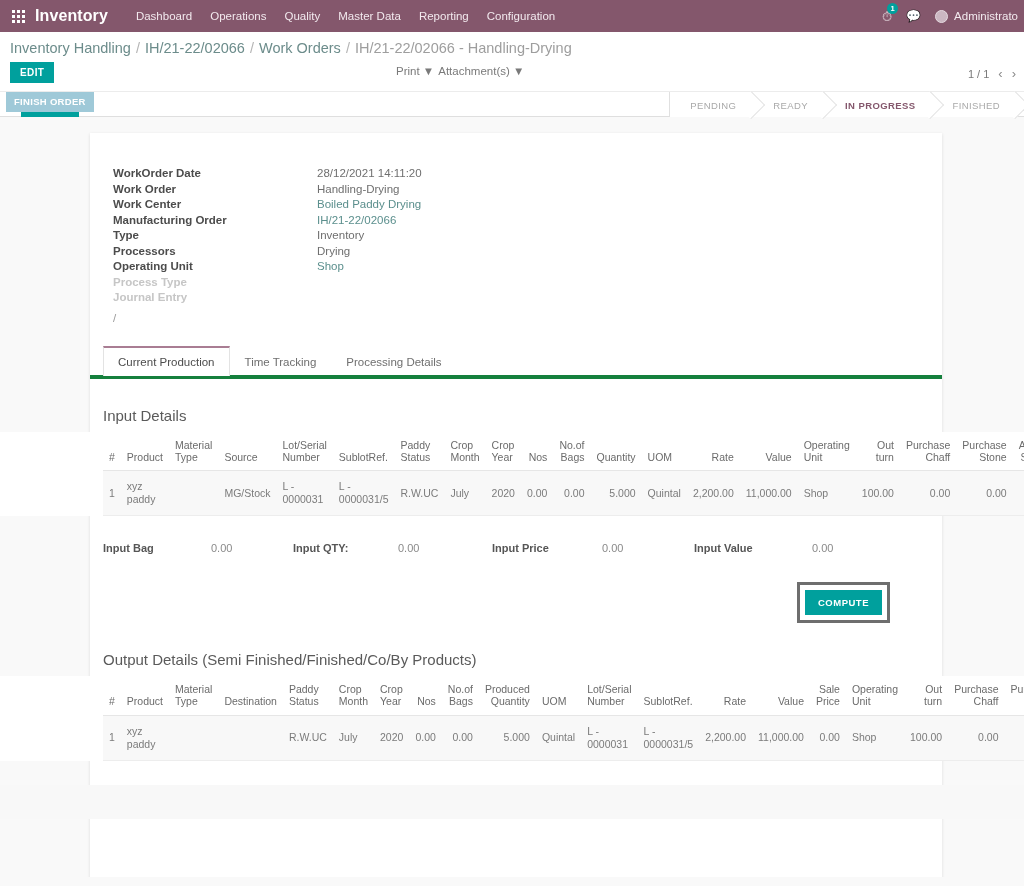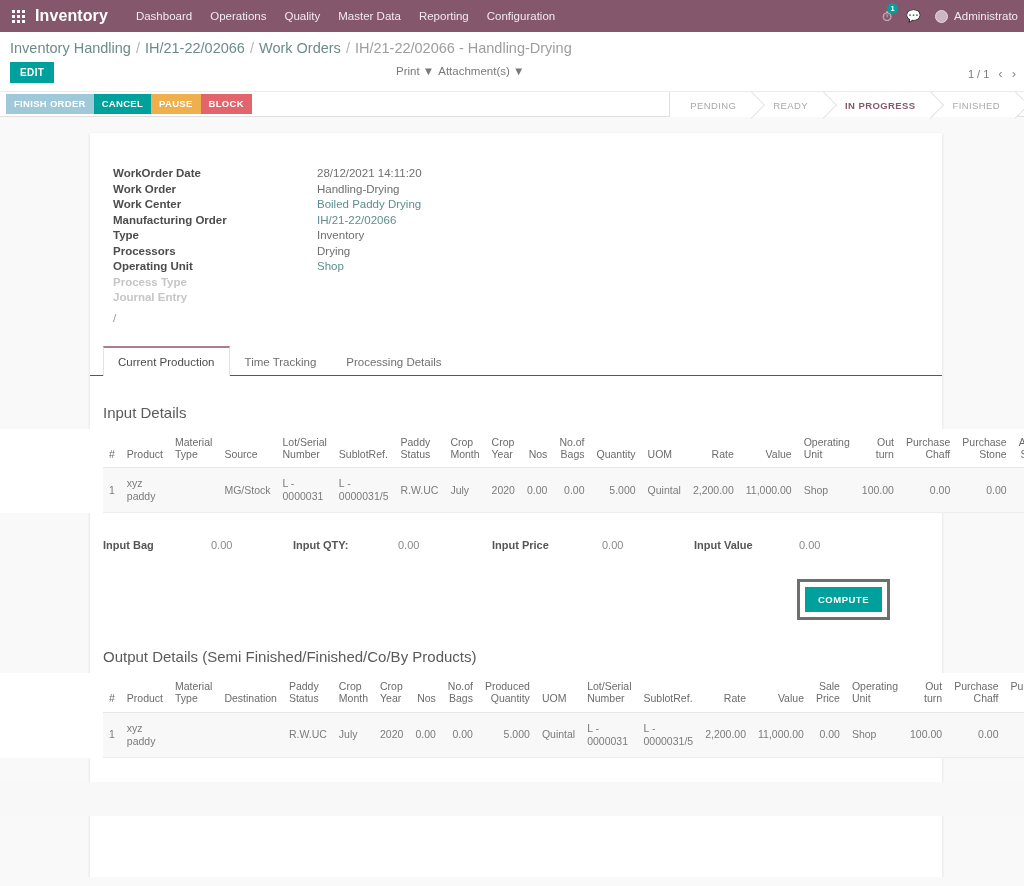--- a/index.html
+++ b/index.html
@@ -55,21 +55,21 @@
   .caret-d { font-size: 8px; color: #8a8a8a; }
   .pager { position: absolute; right: 8px; top: 10px; display: flex; align-items: center; gap: 9px; }
   .pager .count { font-size: 11px; color: #7a7a7a; }
   .pager .arrow { font-size: 13px; color: #8a8a8a; cursor: pointer; }
 
   
   .status-bar {
     background: #fff; border-top: 1px solid #ececec; border-bottom: 1px solid #dfdfdf;
     height: 26px; display: flex; align-items: stretch; position: relative;
   }
-  .action-btns { display: flex; align-items: center; gap: 0; padding-left: 6px; }
+  .action-btns { display: flex; align-items: center; gap: 0; padding-left: 6px; flex-direction: column; }
   .abtn {
     font-size: 9.5px; font-weight: bold; color: #fff; border: none;
     padding: 5px 8px; letter-spacing: .3px; cursor: pointer; line-height: 1;
   }
   .abtn.finish { background: #9fc9d8; }
   .abtn.cancel { background: #00a09d; }
   .abtn.pause  { background: #eeaf4c; }
   .abtn.block  { background: #e2656b; }
 
   .statusbar-states { position: absolute; right: 8px; top: 0; height: 26px; display: flex; align-items: stretch; }
@@ -99,21 +99,21 @@
 
   .field-grid { padding-left: 23px; }
   .frow { display: flex; margin-bottom: 3.5px; }
   .flabel { width: 204px; font-size: 11.5px; font-weight: bold; color: #4c4c4c; }
   .flabel.dim { color: #c6c6c6; font-weight: bold; }
   .fvalue { font-size: 11.5px; color: #6f6f6f; }
   .fvalue.link { color: #5b8f8d; cursor: pointer; }
   .slash { font-size: 11.5px; color: #9a9a9a; padding-left: 23px; margin-top: 9px; }
 
   
-  .notebook { margin-top: 22px; padding-left: 13px; border-bottom: 1px solid #15803d; display: flex; }
+  .notebook { margin-top: 22px; padding-left: 13px; border-bottom: 4px solid #15803d; display: flex; }
   .tab {
     font-size: 11.5px; color: #6f6f6f; padding: 9px 14px 8px 14px; cursor: pointer;
     border: 1px solid transparent; border-bottom: none; margin-bottom: -1px; background: transparent;
   }
   .tab.active {
     color: #4c4c4c; background: #fff; border-color: #e3e3e3; border-top: 2px solid #a97d93;
     padding-top: 8px;
   }
 
   
@@ -344,21 +344,21 @@
       </div>
       <div class="tot-group">
         <span class="tot-label" style="width:105px">Input QTY:</span>
         <span class="tot-val" style="width:94px">0.00</span>
       </div>
       <div class="tot-group">
         <span class="tot-label" style="width:110px">Input Price</span>
         <span class="tot-val" style="width:92px">0.00</span>
       </div>
       <div class="tot-group">
-        <span class="tot-label" style="width:105px">Input Value</span>
+        <span class="tot-label" style="width:118px">Input Value</span>
         <span class="tot-val">0.00</span>
       </div>
     </div>
 
     <div class="compute-wrap">
       <span class="compute-focus">
         <button class="btn-compute">COMPUTE</button>
       </span>
     </div>
 

